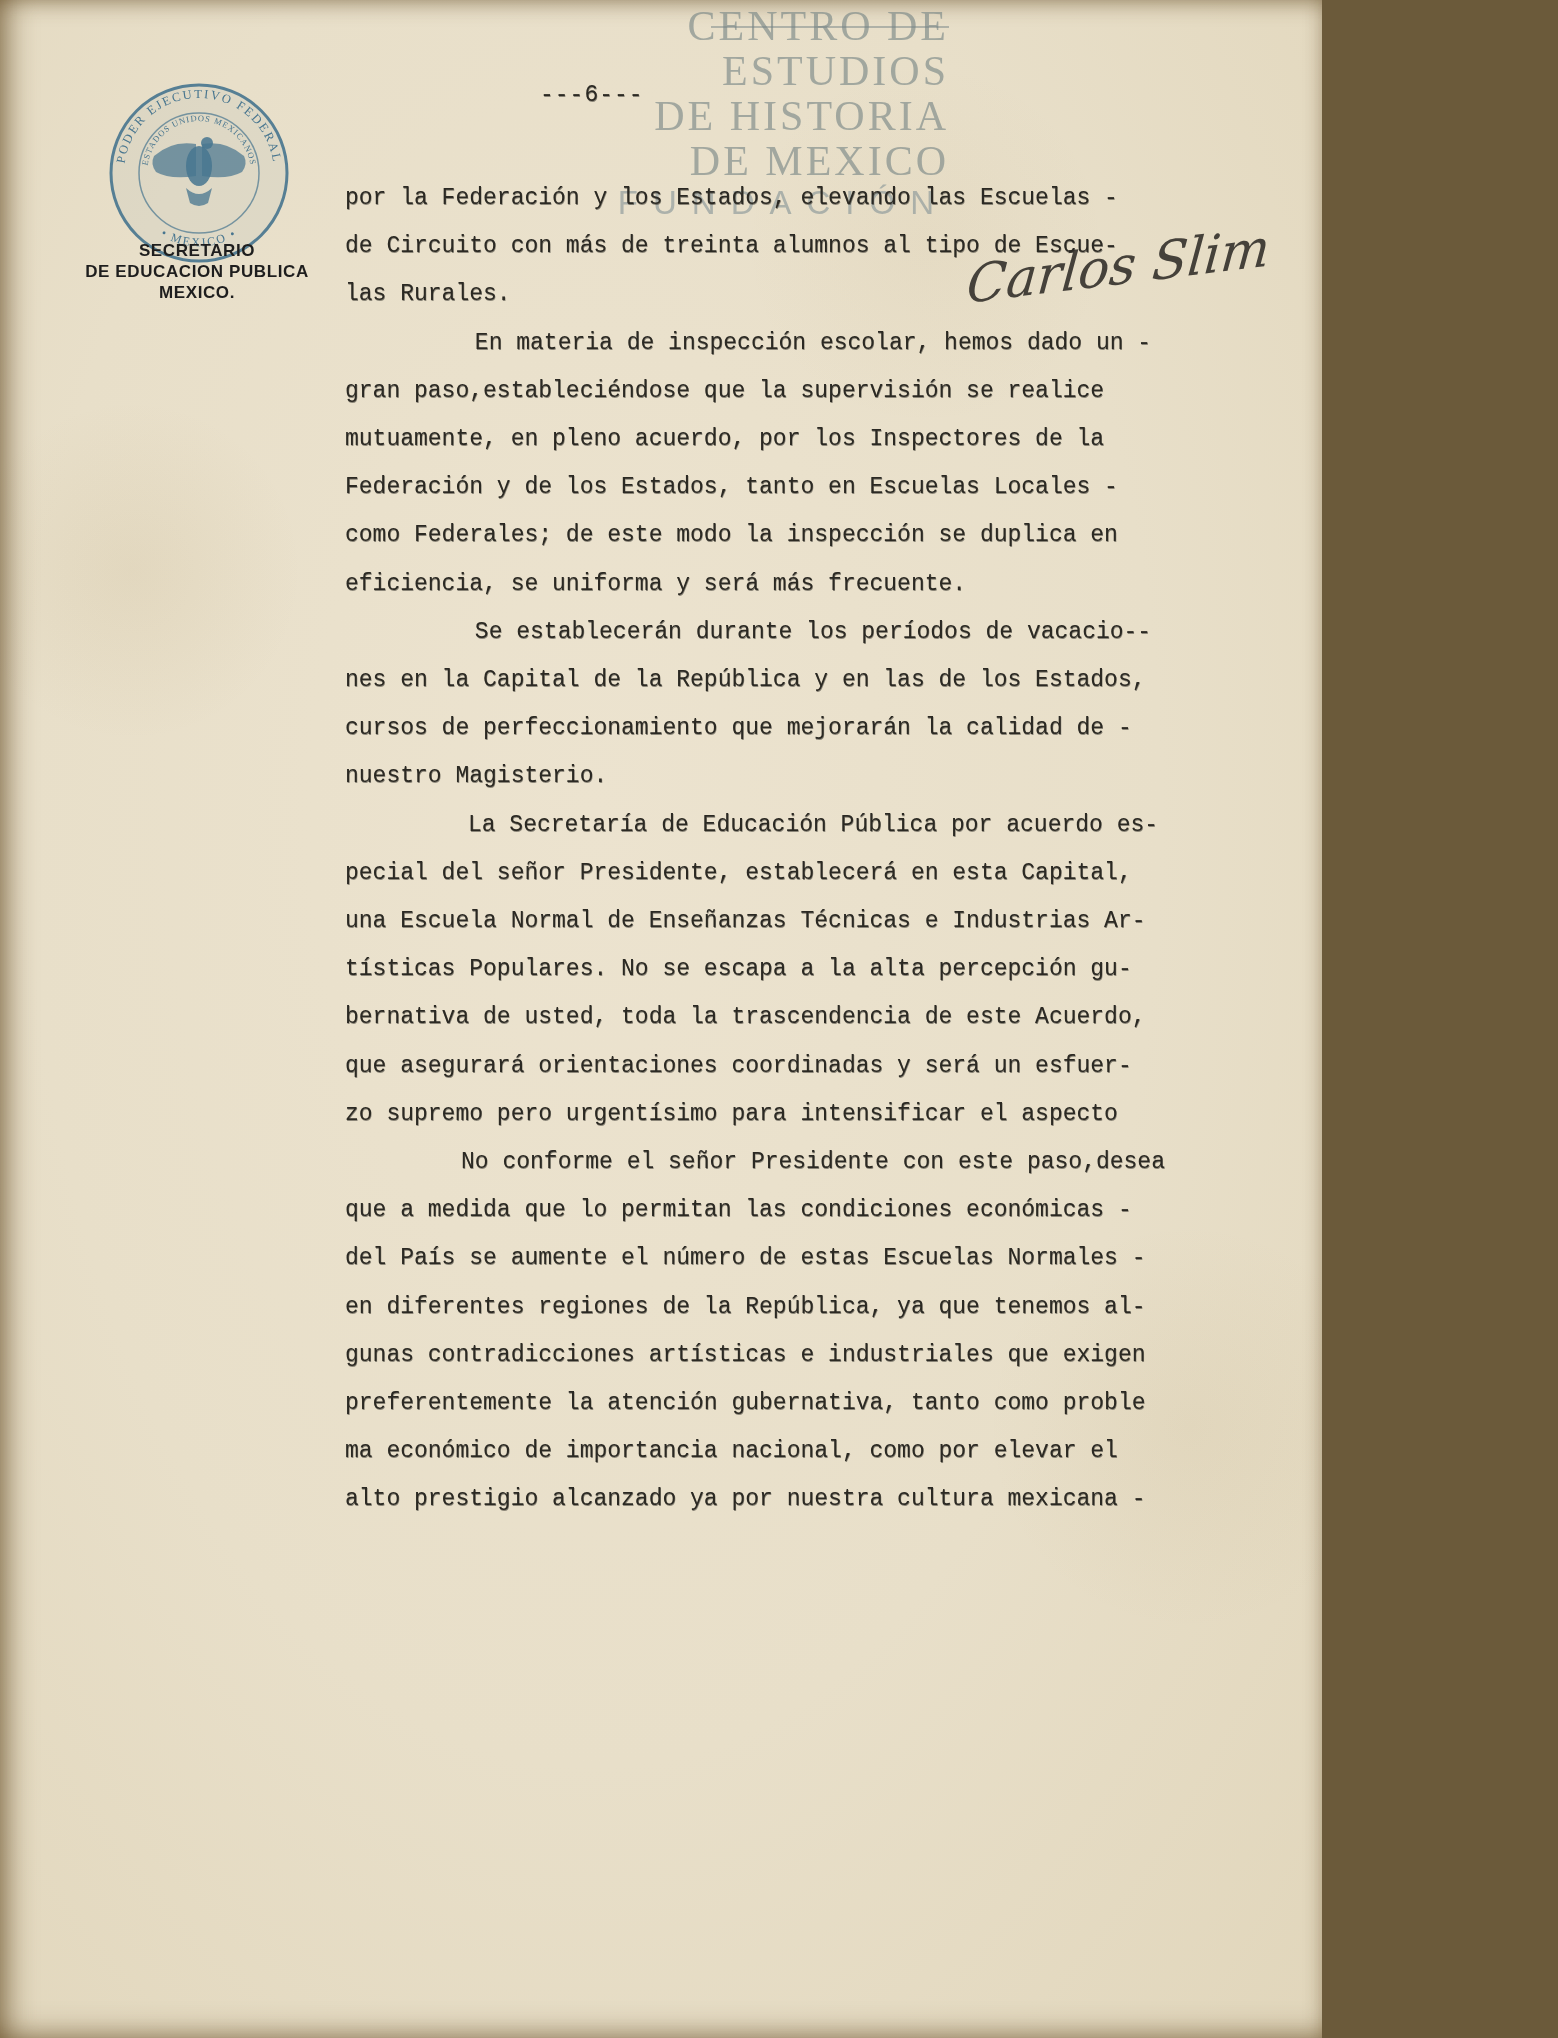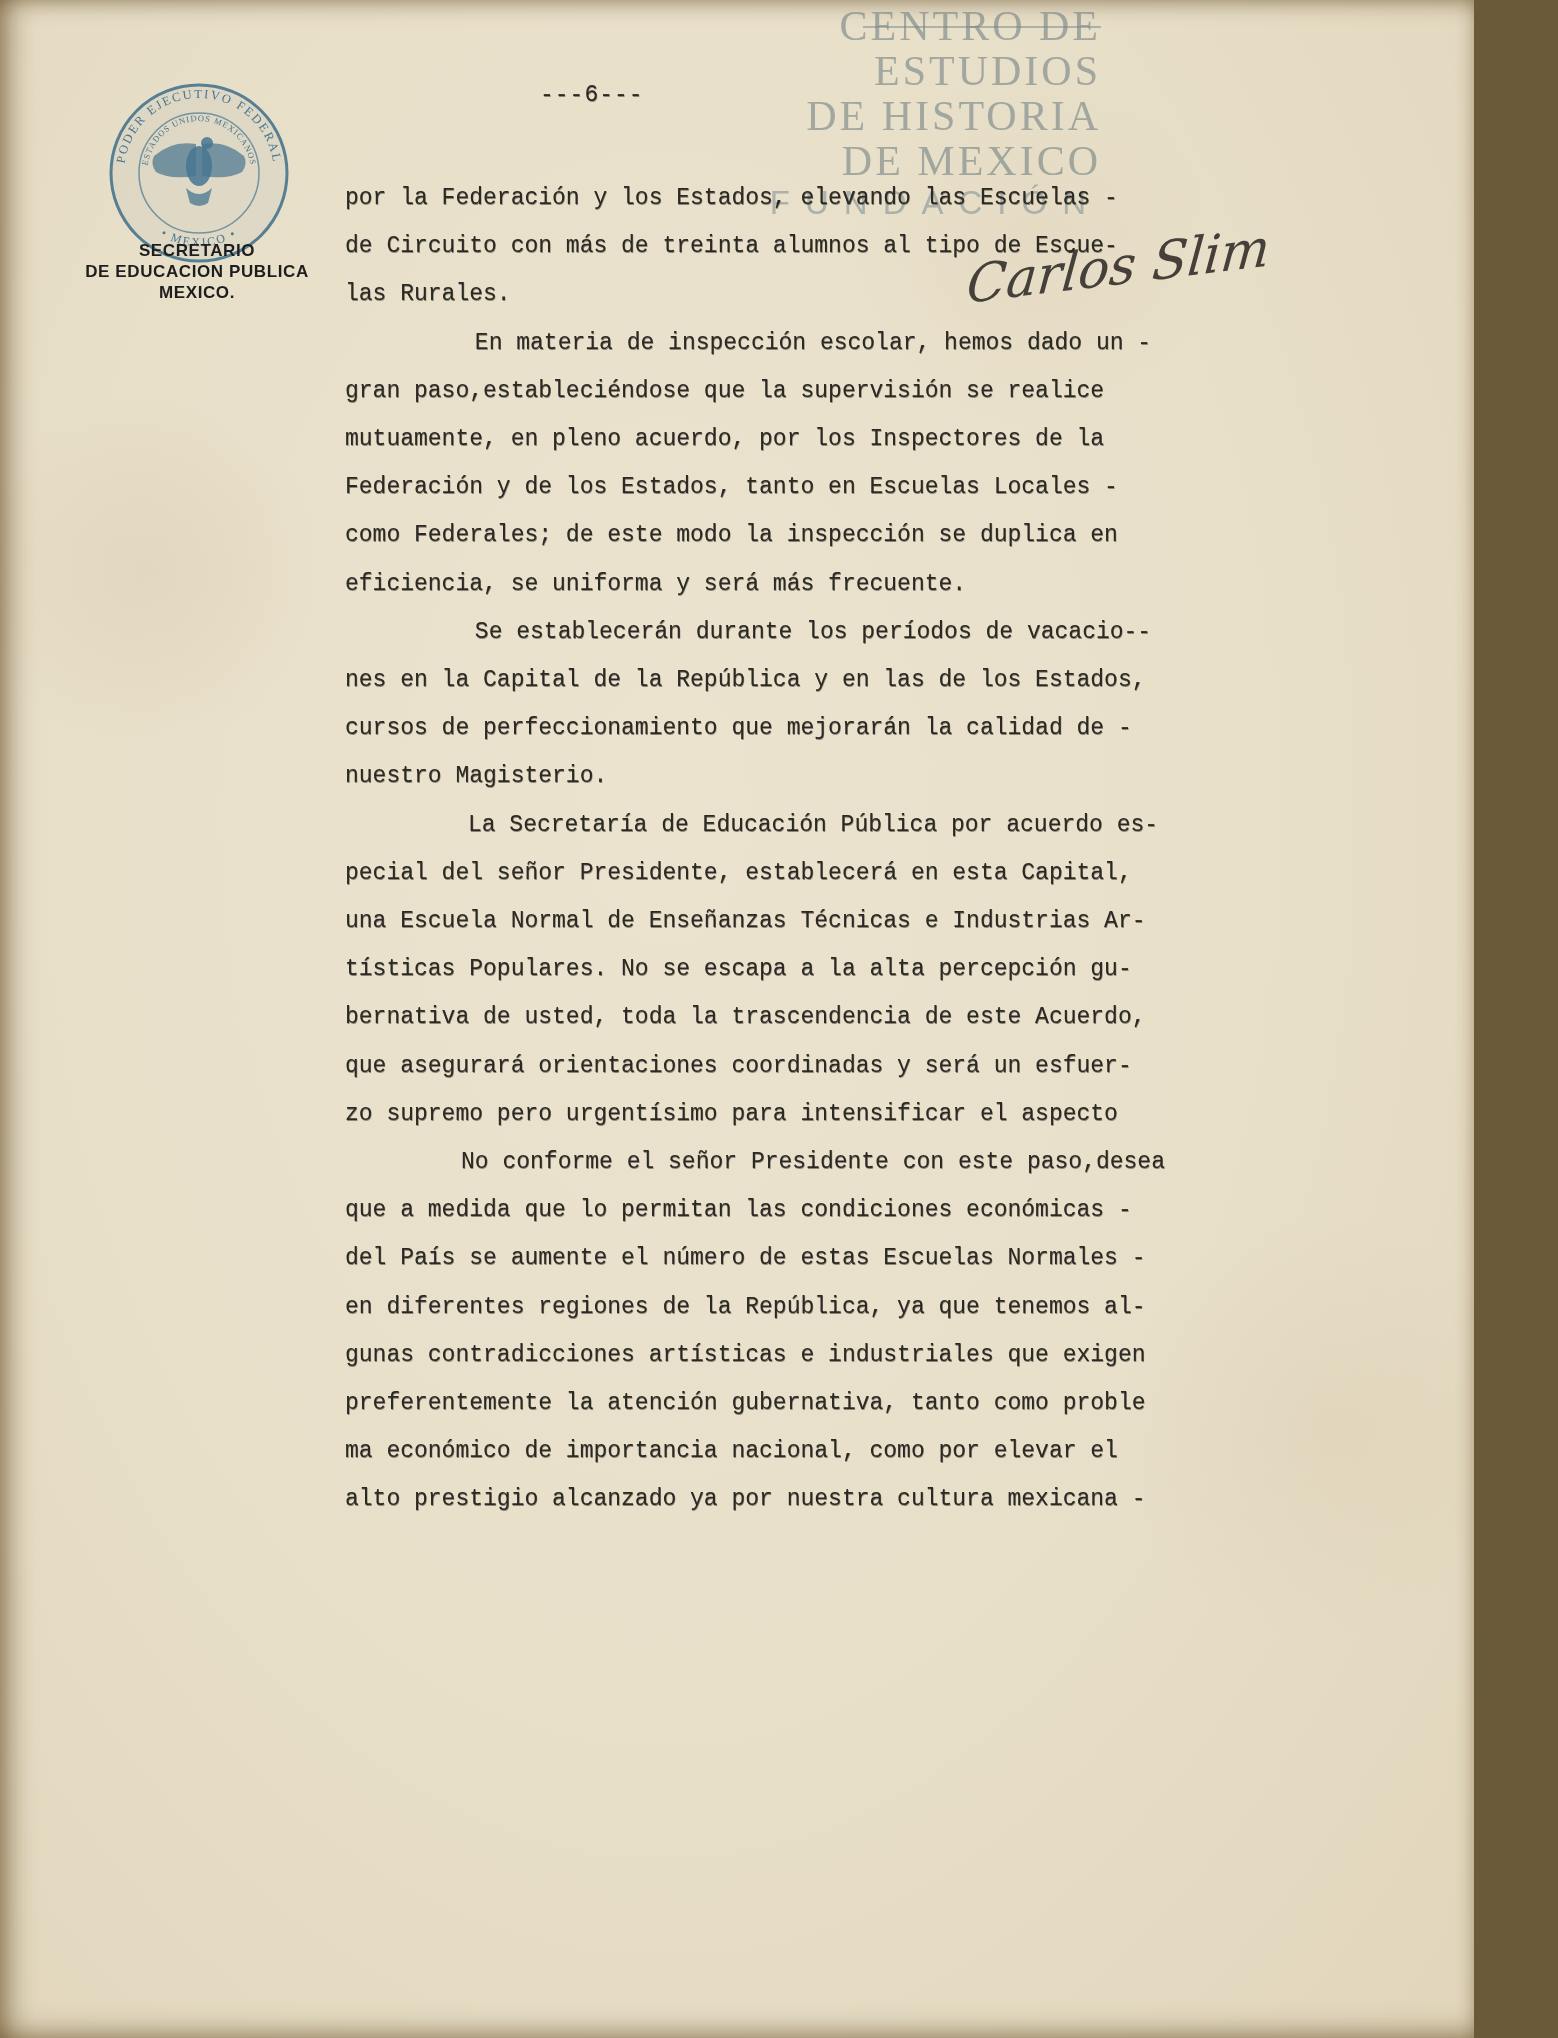--- a/index.html
+++ b/index.html
@@ -1,20 +1,20 @@
 <!DOCTYPE html>
 <html><head>
 <meta charset="utf-8">
 <style>
   * { margin:0; padding:0; box-sizing:border-box; }
   html,body { width:1558px; height:2038px; }
   body { background:#6b5a3a; font-family:"Liberation Mono","DejaVu Sans Mono",monospace; }
 
   .page {
-    position:relative; width:1474px; height:2038px; overflow:hidden;
+    position:relative; width:1322px; height:2038px; overflow:hidden;
     background:
       radial-gradient(circle at 10% 28%, rgba(150,120,60,0.08), transparent 9%),
       radial-gradient(circle at 90% 70%, rgba(150,120,60,0.06), transparent 11%),
       radial-gradient(circle at 70% 12%, rgba(160,130,70,0.05), transparent 9%),
       radial-gradient(ellipse at 45% 40%, #ece3cf 0%, #e8dfc9 55%, #e1d6bb 100%);
     box-shadow:
       inset 22px 0 28px -14px rgba(92,66,26,0.6),
       inset 0 16px 22px -14px rgba(92,66,26,0.45),
       inset -12px 0 20px -14px rgba(92,66,26,0.35),
       inset 0 -20px 28px -16px rgba(92,66,26,0.5);

